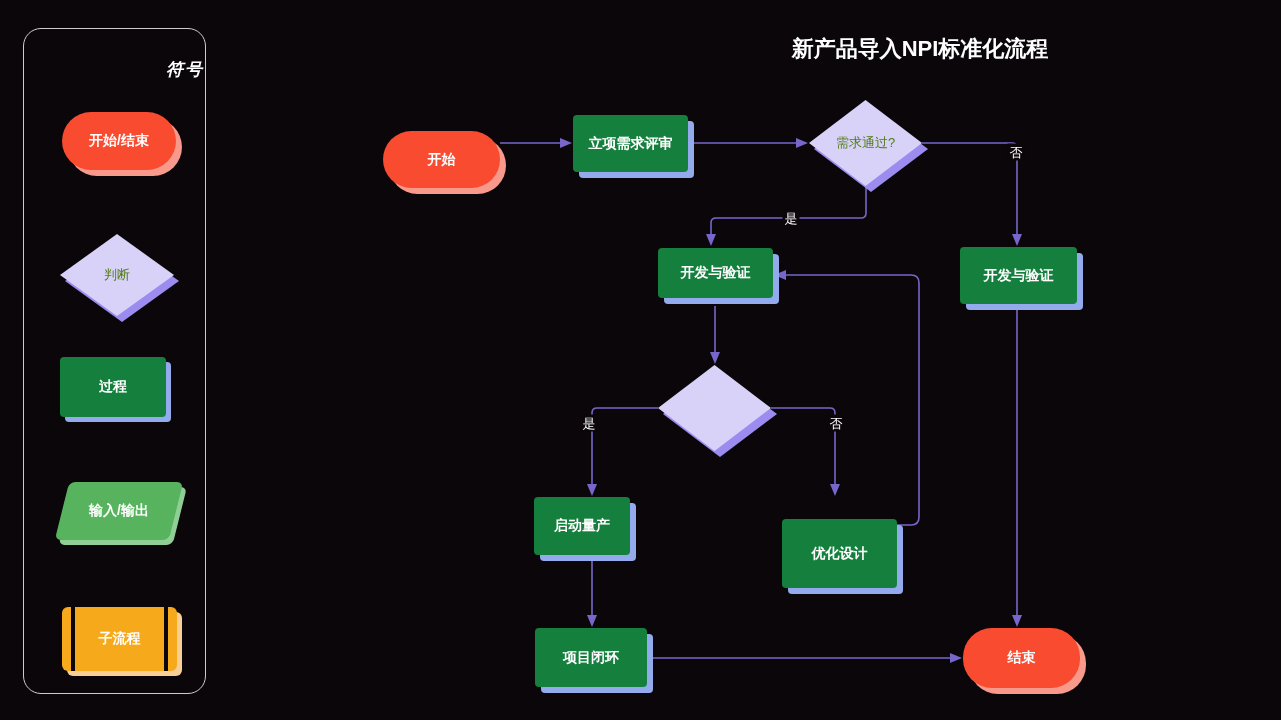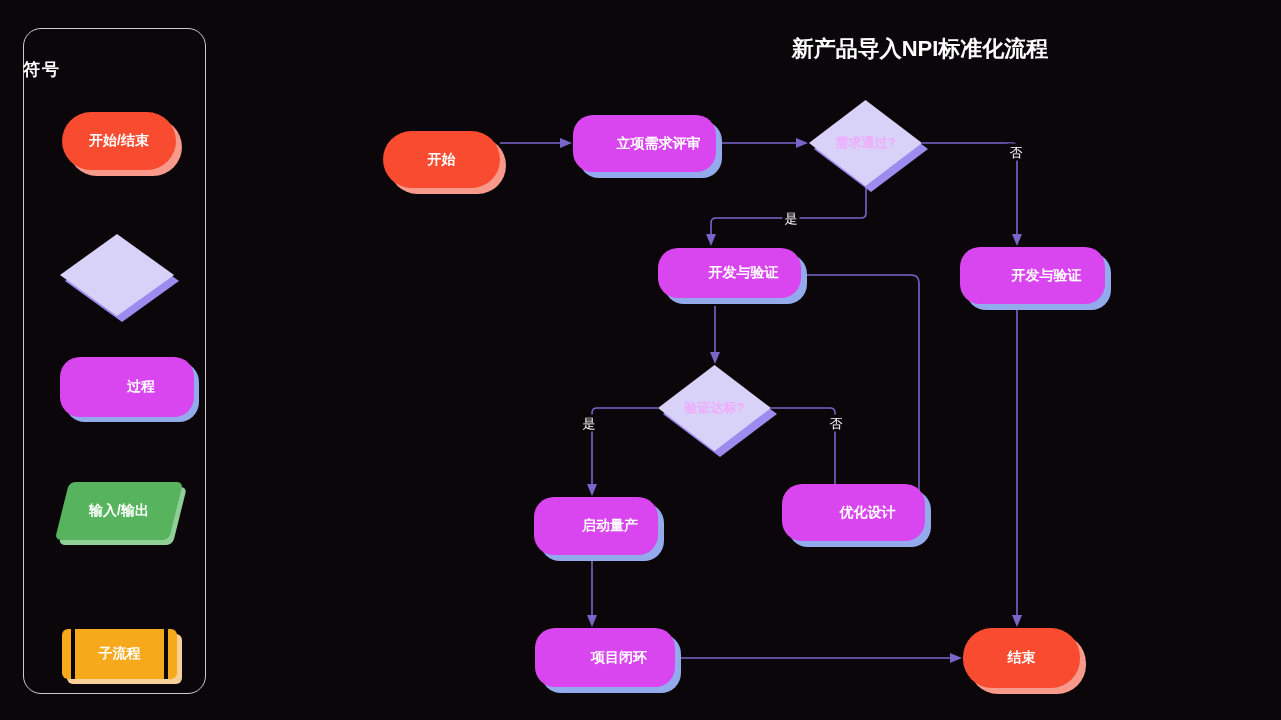--- a/index.html
+++ b/index.html
@@ -2,35 +2,35 @@
 <html><head>
 <meta charset="utf-8">
 <style>
   html,body{margin:0;padding:0;background:#0b0609;}
   body{width:1281px;height:720px;position:relative;overflow:hidden;
        font-family:"Liberation Sans","DejaVu Sans",sans-serif;}
   .abs{position:absolute;}
   
   .legend-panel{left:23px;top:28px;width:181px;height:664px;
     border:1px solid rgba(225,225,230,.9);border-radius:18px;}
-  .legend-title{left:23px;top:58px;width:181px;text-align:left;
-    color:#ffffff;font-size:17px;font-weight:bold;letter-spacing:2px;}
+  .legend-title{left:23px;top:58px;width:181px;text-align:right;
+    color:#ffffff;font-size:17px;font-weight:bold;letter-spacing:2px;font-style:italic;}
   
   .node{position:absolute;display:flex;align-items:center;justify-content:center;
     color:#ffffff;font-weight:bold;font-size:14px;white-space:nowrap;}
   .stadium{background:#f84b30;border-radius:29px;box-shadow:6px 6px 0 #f79a8c;}
-  .proc{background:#d946ef;border-radius:20px;box-shadow:6px 6px 0 #93aaec;padding-left:28px;}
+  .proc{background:#15803d;border-radius:4px;box-shadow:6px 6px 0 #93aaec;}
   .io{background:#57b35e;border-radius:6px;box-shadow:5px 5px 0 #8fcf96;transform:skewX(-14deg);}
   .io .unskew{transform:skewX(14deg);}
   .sub{background:#f7a91c;border-radius:6px;box-shadow:5px 5px 0 #f8cf96;}
   .sub .bar{position:absolute;top:0;bottom:0;width:4px;background:#0b0609;}
   .sub .bar.l{left:9px;} .sub .bar.r{right:9px;}
   .diamond{position:absolute;}
   .dlabel{position:absolute;left:0;top:0;display:flex;align-items:center;justify-content:center;
-    color:#f0abfc;font-weight:bold;font-size:13px;white-space:nowrap;}
+    color:#4d7c0f;font-weight:normal;font-size:13px;white-space:nowrap;}
   
   #wires{left:0;top:0;pointer-events:none;}
   .elabel{position:absolute;transform:translate(-50%,-50%);color:#ffffff;
     font-size:13px;background:#0b0609;padding:0 2px;line-height:17px;}
   
   .page-title{left:660px;top:34px;width:520px;text-align:center;color:#ffffff;
     font-size:22px;font-weight:bold;}
 </style>
 </head>
 <body>
@@ -71,31 +71,32 @@
 
 <div class="node stadium" style="left:62px;top:112px;width:114px;height:58px">
   <span>开始/结束</span>
 </div>
 
 <div class="diamond" style="left:60px;top:234px;width:120px;height:88px">
   <svg width="120" height="88" viewBox="0 0 120 88">
     <polygon points="62,6 119,47 62,88 5,47" fill="#9c8cf0"></polygon>
     <polygon points="57,0 114,41 57,82 0,41" fill="#d9d2f8"></polygon>
   </svg>
+  <span class="dlabel" style="width:114px;height:82px">判断</span>
 </div>
 
 <div class="node proc" style="left:60px;top:357px;width:106px;height:60px;box-shadow:5px 5px 0 #93aaec">
   <span>过程</span>
 </div>
 
 <div class="node io" style="left:62px;top:482px;width:114px;height:58px">
   <span class="unskew">输入/输出</span>
 </div>
 
-<div class="node sub" style="left:62px;top:629px;width:115px;height:50px">
+<div class="node sub" style="left:62px;top:607px;width:115px;height:64px">
   <span class="bar l"></span>
   <span class="bar r"></span>
   <span>子流程</span>
 </div>
 
 <div class="node stadium" style="left:383px;top:131px;width:117px;height:57px">
   <span>开始</span>
 </div>
 
 <div class="node proc" style="left:573px;top:115px;width:115px;height:57px">
@@ -116,28 +117,27 @@
 
 <div class="node proc" style="left:658px;top:248px;width:115px;height:50px">
   <span>开发与验证</span>
 </div>
 
 <div class="diamond" style="left:658px;top:365px;width:121px;height:92px">
   <svg width="121" height="92" viewBox="0 0 121 92">
     <polygon points="62,6 119,49 62,92 5,49" fill="#9c8cf0"></polygon>
     <polygon points="56.5,0 113,43 56.5,86 0,43" fill="#d9d2f8"></polygon>
   </svg>
-  <span class="dlabel" style="width:113px;height:86px">验证达标?</span>
 </div>
 
 <div class="node proc" style="left:534px;top:497px;width:96px;height:58px">
   <span>启动量产</span>
 </div>
 
-<div class="node proc" style="left:782px;top:484px;width:115px;height:57px">
+<div class="node proc" style="left:782px;top:519px;width:115px;height:69px">
   <span>优化设计</span>
 </div>
 
 <div class="node proc" style="left:535px;top:628px;width:112px;height:59px">
   <span>项目闭环</span>
 </div>
 
 <div class="node stadium" style="left:963px;top:628px;width:117px;height:60px">
   <span>结束</span>
 </div>

